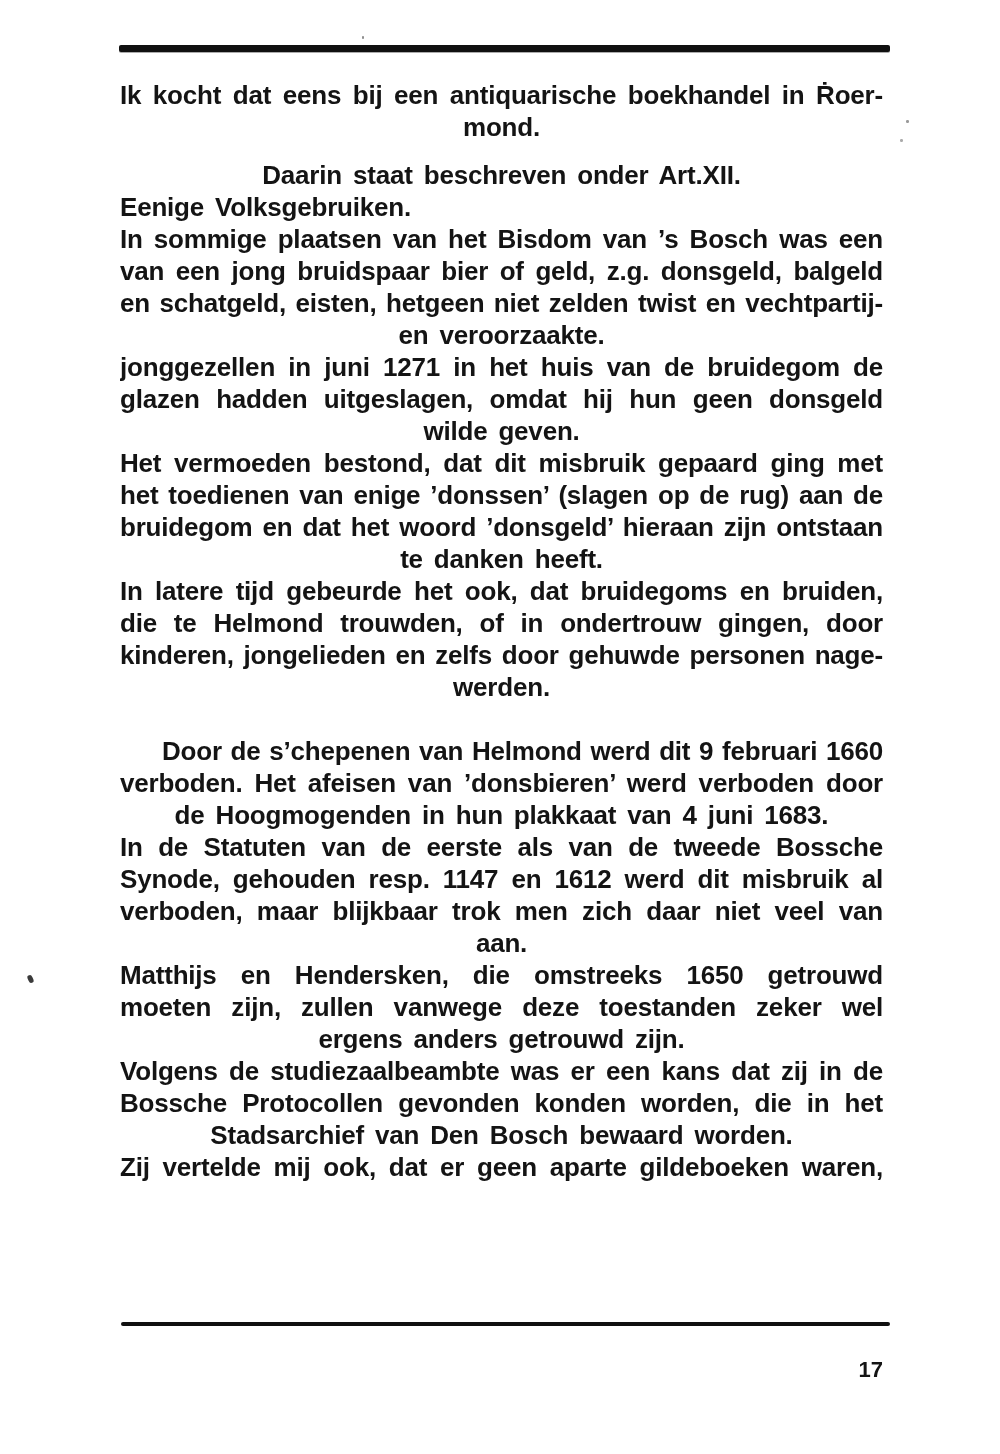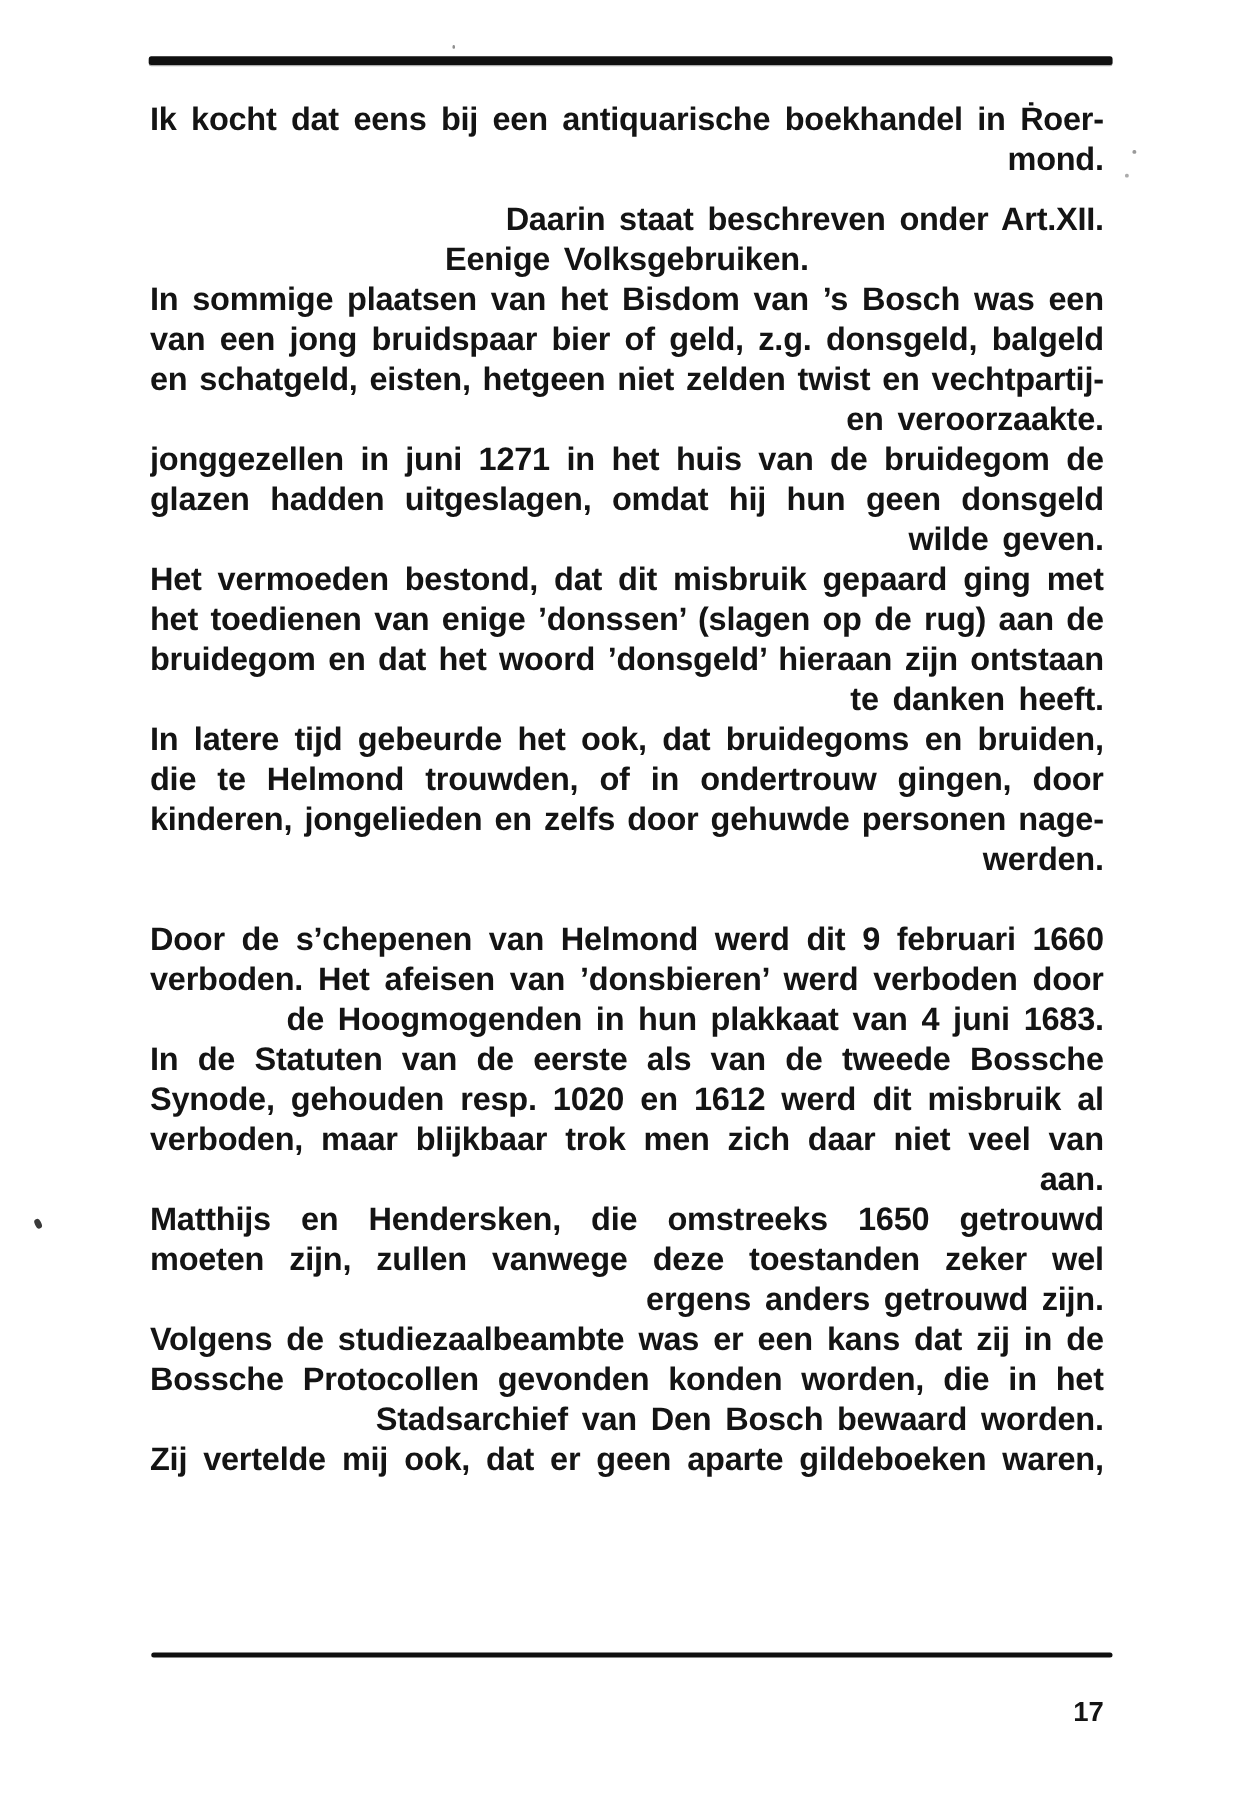--- a/index.html
+++ b/index.html
@@ -48,25 +48,25 @@
     height: 32px;
     line-height: 32px;
     overflow: hidden;
     white-space: normal;
   }
   .line.justify {
     text-align: justify;
     text-align-last: justify;
   }
   .line.left {
-    text-align: right;
+    text-align: center;
     word-spacing: 4px;
   }
   .line.center {
-    text-align: center;
+    text-align: left;
     word-spacing: 4px;
   }
   .page-number {
     position: absolute;
     left: 120px;
     top: 1354px;
     width: 763px;
     text-align: right;
     font-size: 22px;
     font-weight: 700;
@@ -126,25 +126,25 @@
       <div class="line justify">glazen hadden uitgeslagen, omdat hij hun geen donsgeld</div>
       <div class="line left">wilde geven.</div>
       <div class="line justify">Het vermoeden bestond, dat dit misbruik gepaard ging met</div>
       <div class="line justify">het toedienen van enige ’donssen’ (slagen op de rug) aan de</div>
       <div class="line justify">bruidegom en dat het woord ’donsgeld’ hieraan zijn ontstaan</div>
       <div class="line left">te danken heeft.</div>
       <div class="line justify">In latere tijd gebeurde het ook, dat bruidegoms en bruiden,</div>
       <div class="line justify">die te Helmond trouwden, of in ondertrouw gingen, door</div>
       <div class="line justify">kinderen, jongelieden en zelfs door gehuwde personen nage-</div>
       <div class="line left">werden.</div>
-      <div class="line justify" style="margin-top: 32px;">Door de s’chepenen van Helmond werd dit 9 februari 1660</div>
+      <div class="line justify" style="margin-top: 32px; margin-left: 42px;">Door de s’chepenen van Helmond werd dit 9 februari 1660</div>
       <div class="line justify">verboden. Het afeisen van ’donsbieren’ werd verboden door</div>
       <div class="line left">de Hoogmogenden in hun plakkaat van 4 juni 1683.</div>
       <div class="line justify">In de Statuten van de eerste als van de tweede Bossche</div>
-      <div class="line justify">Synode, gehouden resp. 1020 en 1612 werd dit misbruik al</div>
+      <div class="line justify">Synode, gehouden resp. 1147 en 1612 werd dit misbruik al</div>
       <div class="line justify">verboden, maar blijkbaar trok men zich daar niet veel van</div>
       <div class="line left">aan.</div>
       <div class="line justify">Matthijs en Hendersken, die omstreeks 1650 getrouwd</div>
       <div class="line justify">moeten zijn, zullen vanwege deze toestanden zeker wel</div>
       <div class="line left">ergens anders getrouwd zijn.</div>
       <div class="line justify">Volgens de studiezaalbeambte was er een kans dat zij in de</div>
       <div class="line justify">Bossche Protocollen gevonden konden worden, die in het</div>
       <div class="line left">Stadsarchief van Den Bosch bewaard worden.</div>
       <div class="line justify">Zij vertelde mij ook, dat er geen aparte gildeboeken waren,</div>
     </div>

